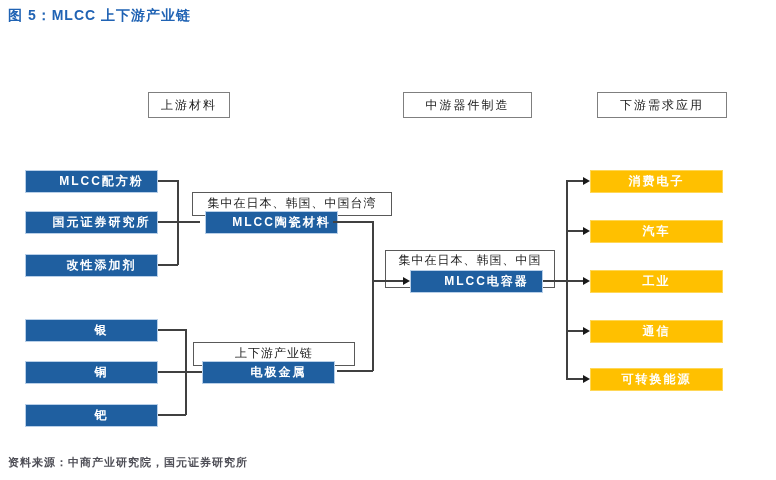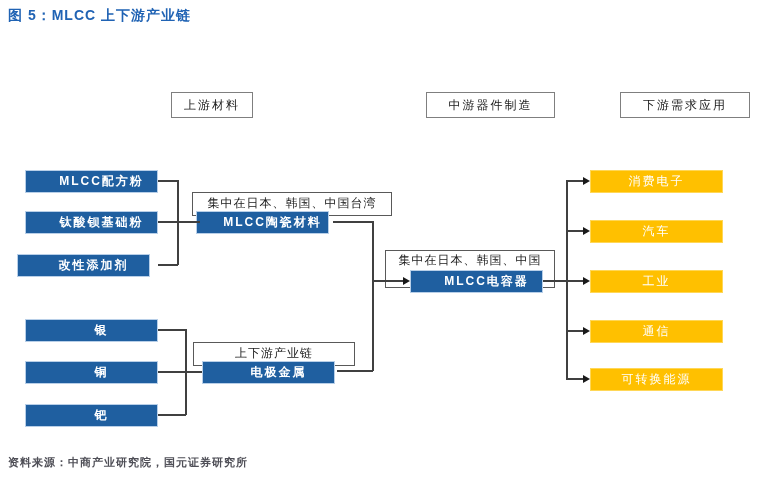--- a/index.html
+++ b/index.html
@@ -7,33 +7,33 @@
     position:relative;width:756px;height:480px;background:#ffffff;overflow:hidden;
     font-family:"Liberation Sans","DejaVu Sans",sans-serif;
   }
   .title{
     position:absolute;left:8px;top:7px;font-size:14px;font-weight:bold;
     color:var(--title-blue,#2063B4);letter-spacing:1px;
   }
   .box-hdr{
     position:absolute;box-sizing:border-box;background:#fff;
     border:1px solid #7f7f7f;display:flex;align-items:center;justify-content:center;
-    font-size:12px;color:#1a1a1a;letter-spacing:2px;margin-left:23px;
+    font-size:12px;color:#1a1a1a;letter-spacing:2px;
   }
   .box-blue{
     position:absolute;box-sizing:border-box;height:23px;width:133px;
     background:var(--box-blue,#1F5FA0);border:1px solid #b8cfe8;color:#fff;
     display:flex;align-items:center;justify-content:center;
     font-size:12px;font-weight:bold;letter-spacing:2px;padding-left:20px;
   }
   .box-yellow{
     position:absolute;box-sizing:border-box;height:23px;width:133px;
     background:var(--box-yellow,#FFC000);border:1px solid #ffd757;color:#fff;
     display:flex;align-items:center;justify-content:center;
-    font-size:12px;font-weight:normal;letter-spacing:2px;
+    font-size:12px;font-weight:bold;letter-spacing:2px;
   }
   .box-note{
     position:absolute;box-sizing:border-box;background:#fff;
     border:1px solid var(--note-border,#595959);color:#1a1a1a;
     display:flex;align-items:center;justify-content:center;text-align:center;
     font-size:12px;letter-spacing:1px;line-height:1.45;padding:0 8px;margin-top:20px;
   }
   .ln{position:absolute;background:var(--line,#404040);}
   .arrow{
     position:absolute;width:0;height:0;
@@ -50,29 +50,29 @@
 
 <div class="canvas">
 
   <div class="title">图 5：MLCC 上下游产业链</div>
 
   <div class="box-hdr" style="left:148px;top:92px;width:82px;height:26px">上游材料</div>
   <div class="box-hdr" style="left:403px;top:92px;width:129px;height:26px">中游器件制造</div>
   <div class="box-hdr" style="left:597px;top:92px;width:130px;height:26px">下游需求应用</div>
 
   <div class="box-blue" style="left:25px;top:170px">MLCC配方粉</div>
-  <div class="box-blue" style="left:25px;top:211px">钛酸钡基础粉</div>
-  <div class="box-blue" style="left:17px;top:254px">改性添加剂</div>
+  <div class="box-blue" style="left:25px;top:211px">国元证券研究所</div>
+  <div class="box-blue" style="left:25px;top:254px">改性添加剂</div>
 
   <div class="box-blue" style="left:25px;top:319px">银</div>
   <div class="box-blue" style="left:25px;top:361px">铜</div>
   <div class="box-blue" style="left:25px;top:404px">钯</div>
 
   <div class="box-note" style="left:192px;top:172px;width:200px;height:24px">集中在日本、韩国、中国台湾</div>
-  <div class="box-blue" style="left:196px;top:211px">MLCC陶瓷材料</div>
+  <div class="box-blue" style="left:205px;top:211px">MLCC陶瓷材料</div>
 
   <div class="box-note" style="left:385px;top:230px;width:170px;height:38px">集中在日本、韩国、中国台湾</div>
   <div class="box-blue" style="left:410px;top:270px">MLCC电容器</div>
 
   <div class="box-note" style="left:193px;top:322px;width:162px;height:24px">上下游产业链</div>
   <div class="box-blue" style="left:202px;top:361px">电极金属</div>
 
   <div class="box-yellow" style="left:590px;top:170px">消费电子</div>
   <div class="box-yellow" style="left:590px;top:220px">汽车</div>
   <div class="box-yellow" style="left:590px;top:270px">工业</div>

